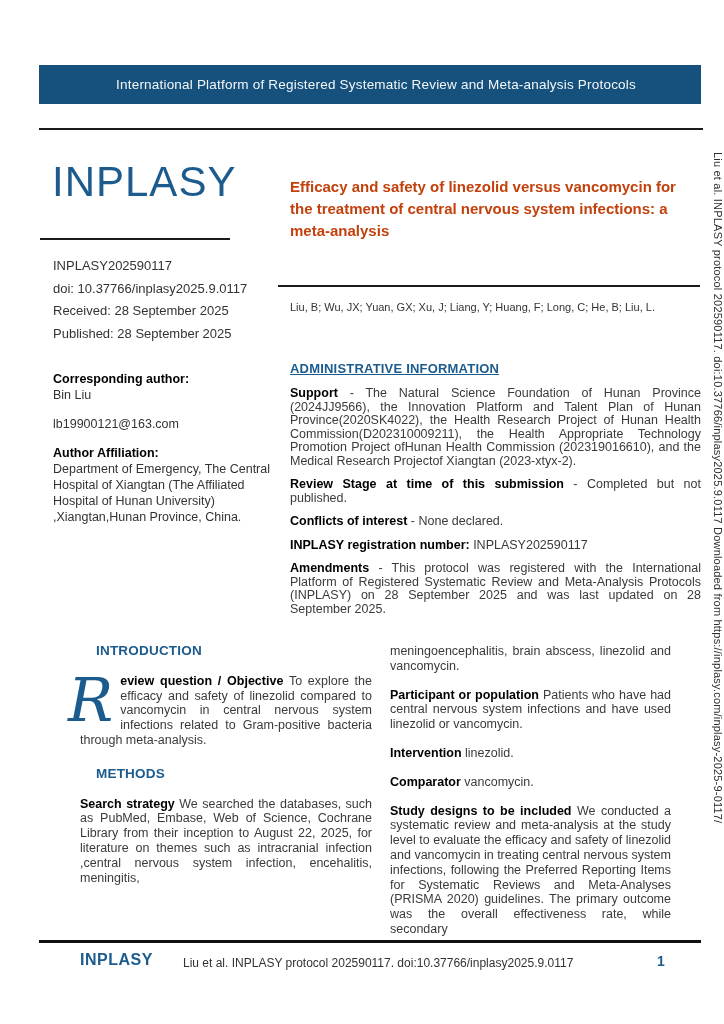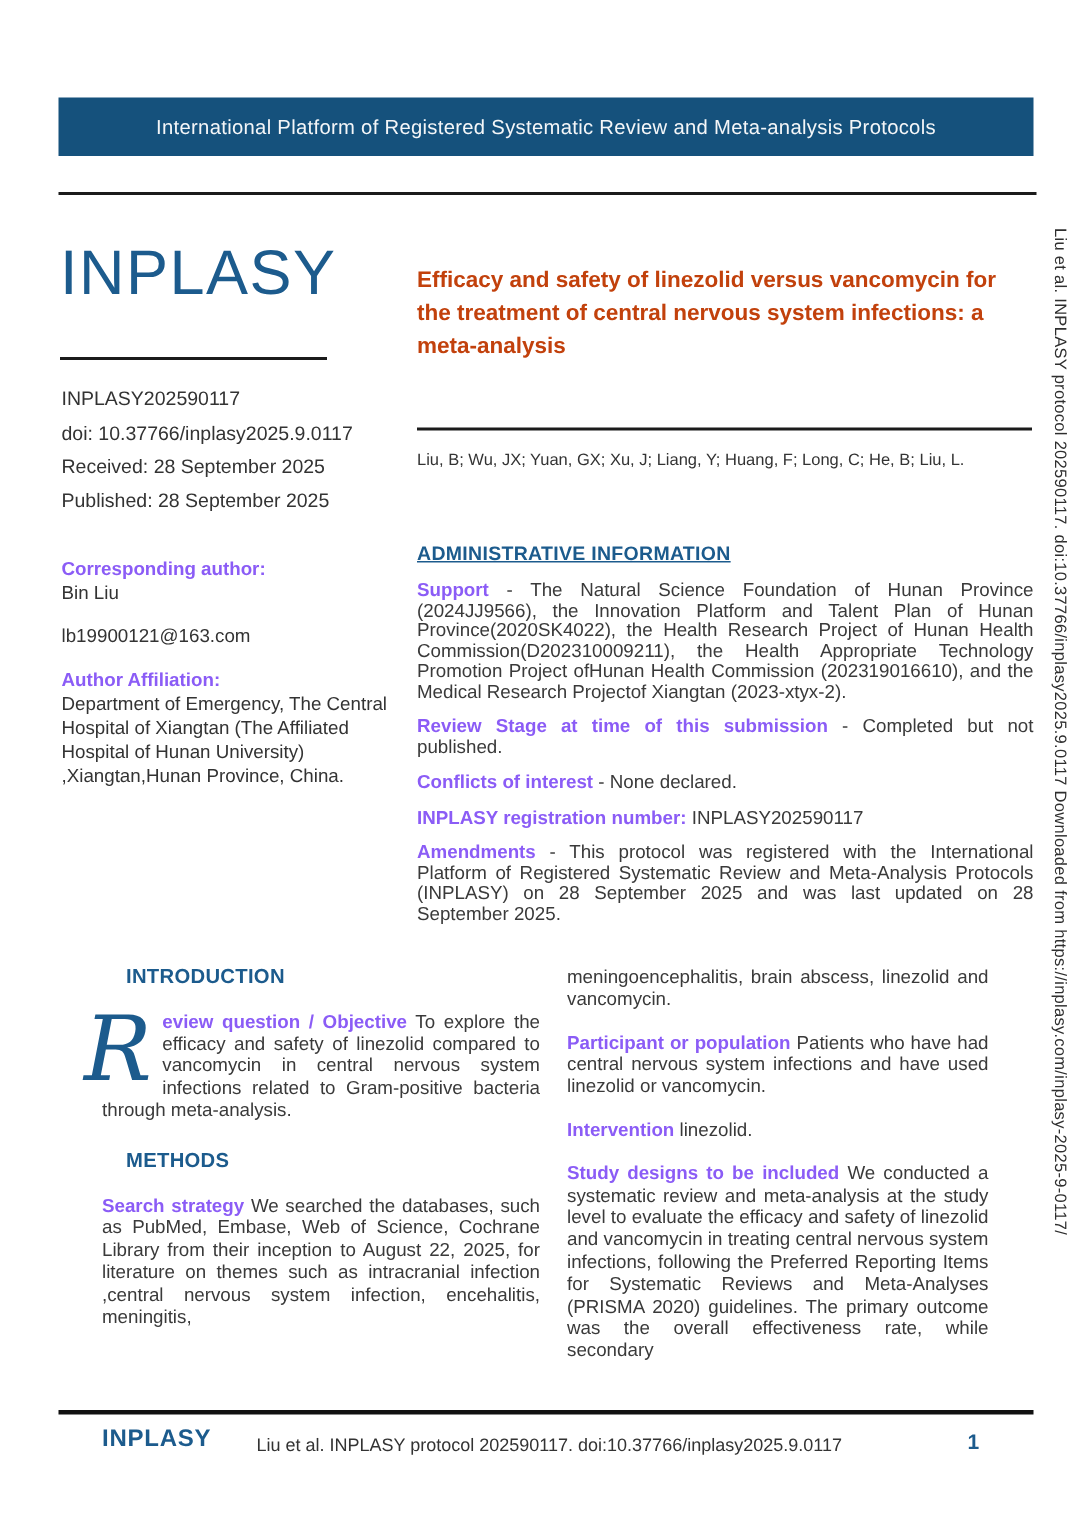--- a/index.html
+++ b/index.html
@@ -4,21 +4,21 @@
 <style>
   html,body{margin:0;padding:0;}
   body{
     width:724px;height:1024px;
     background:#ffffff;
     font-family:"Liberation Sans","DejaVu Sans",sans-serif;
     color:#333;
     position:relative;
     overflow:hidden;
   }
-  .abs{position:absolute;}
+  .abs{position:absolute;padding-left:12px;}
 
   
   .banner{
     left:39px;top:65px;width:650px;height:39px;
     background:#15517C;
     color:#f4f6f8;
     font-size:13.5px;
     display:flex;align-items:center;justify-content:center;
     letter-spacing:0.2px;
   }
@@ -32,21 +32,21 @@
     left:40px;top:158px;
     font-size:42px;
     color:#1C5B8D;
     letter-spacing:1px;
   }
 
   .meta{left:41px;top:255px;width:235px;font-size:13px;color:#333;}
   .meta div{line-height:22.5px;}
 
   .corr{left:41px;top:371px;width:225px;font-size:12.5px;line-height:16px;color:#333;}
-  .lbl{color:#8b5cf6;font-weight:bold;}
+  .lbl{color:#000000;font-weight:bold;}
   .corr .block{margin-bottom:13px;}
   .corr .block p{margin:0;}
 
   .title{
     left:278px;top:176px;width:402px;
     color:#c2410c;font-weight:bold;
     font-size:15px;line-height:22px;
   }
 
   .authors{
@@ -147,20 +147,21 @@
   <h2>INTRODUCTION</h2>
   <p><span class="dropcap">R</span><span class="lbl">eview question / Objective</span><span> To explore the efficacy and safety of linezolid compared to vancomycin in central nervous system infections related to Gram-positive bacteria through meta-analysis.</span></p>
   <h2 class="h2-second">METHODS</h2>
   <p><span class="lbl">Search strategy</span><span> We searched the databases, such as PubMed, Embase, Web of Science, Cochrane Library from their inception to August 22, 2025, for literature on themes such as intracranial infection ,central nervous system infection, encehalitis, meningitis,</span></p>
 </div>
 
 <div class="abs col col-right">
   <p>meningoencephalitis, brain abscess, linezolid and vancomycin.</p>
   <p><span class="lbl">Participant or population</span><span> Patients who have had central nervous system infections and have used linezolid or vancomycin.</span></p>
   <p><span class="lbl">Intervention</span><span> linezolid.</span></p>
+  <p><span class="lbl">Comparator</span><span> vancomycin.</span></p>
   <p><span class="lbl">Study designs to be included</span><span> We conducted a systematic review and meta-analysis at the study level to evaluate the efficacy and safety of linezolid and vancomycin in treating central nervous system infections, following the Preferred Reporting Items for Systematic Reviews and Meta-Analyses (PRISMA 2020) guidelines. The primary outcome was the overall effectiveness rate, while secondary</span></p>
 </div>
 
 <div class="abs rule rule-footer"></div>
 <div class="abs footer-logo">INPLASY</div>
 <div class="abs footer-cite">Liu et al. INPLASY protocol 202590117. doi:10.37766/inplasy2025.9.0117</div>
 <div class="abs footer-page">1</div>
 
 <div class="abs vnote">Liu et al. INPLASY protocol 202590117. doi:10.37766/inplasy2025.9.0117 Downloaded from https://inplasy.com/inplasy-2025-9-0117/</div>
 

